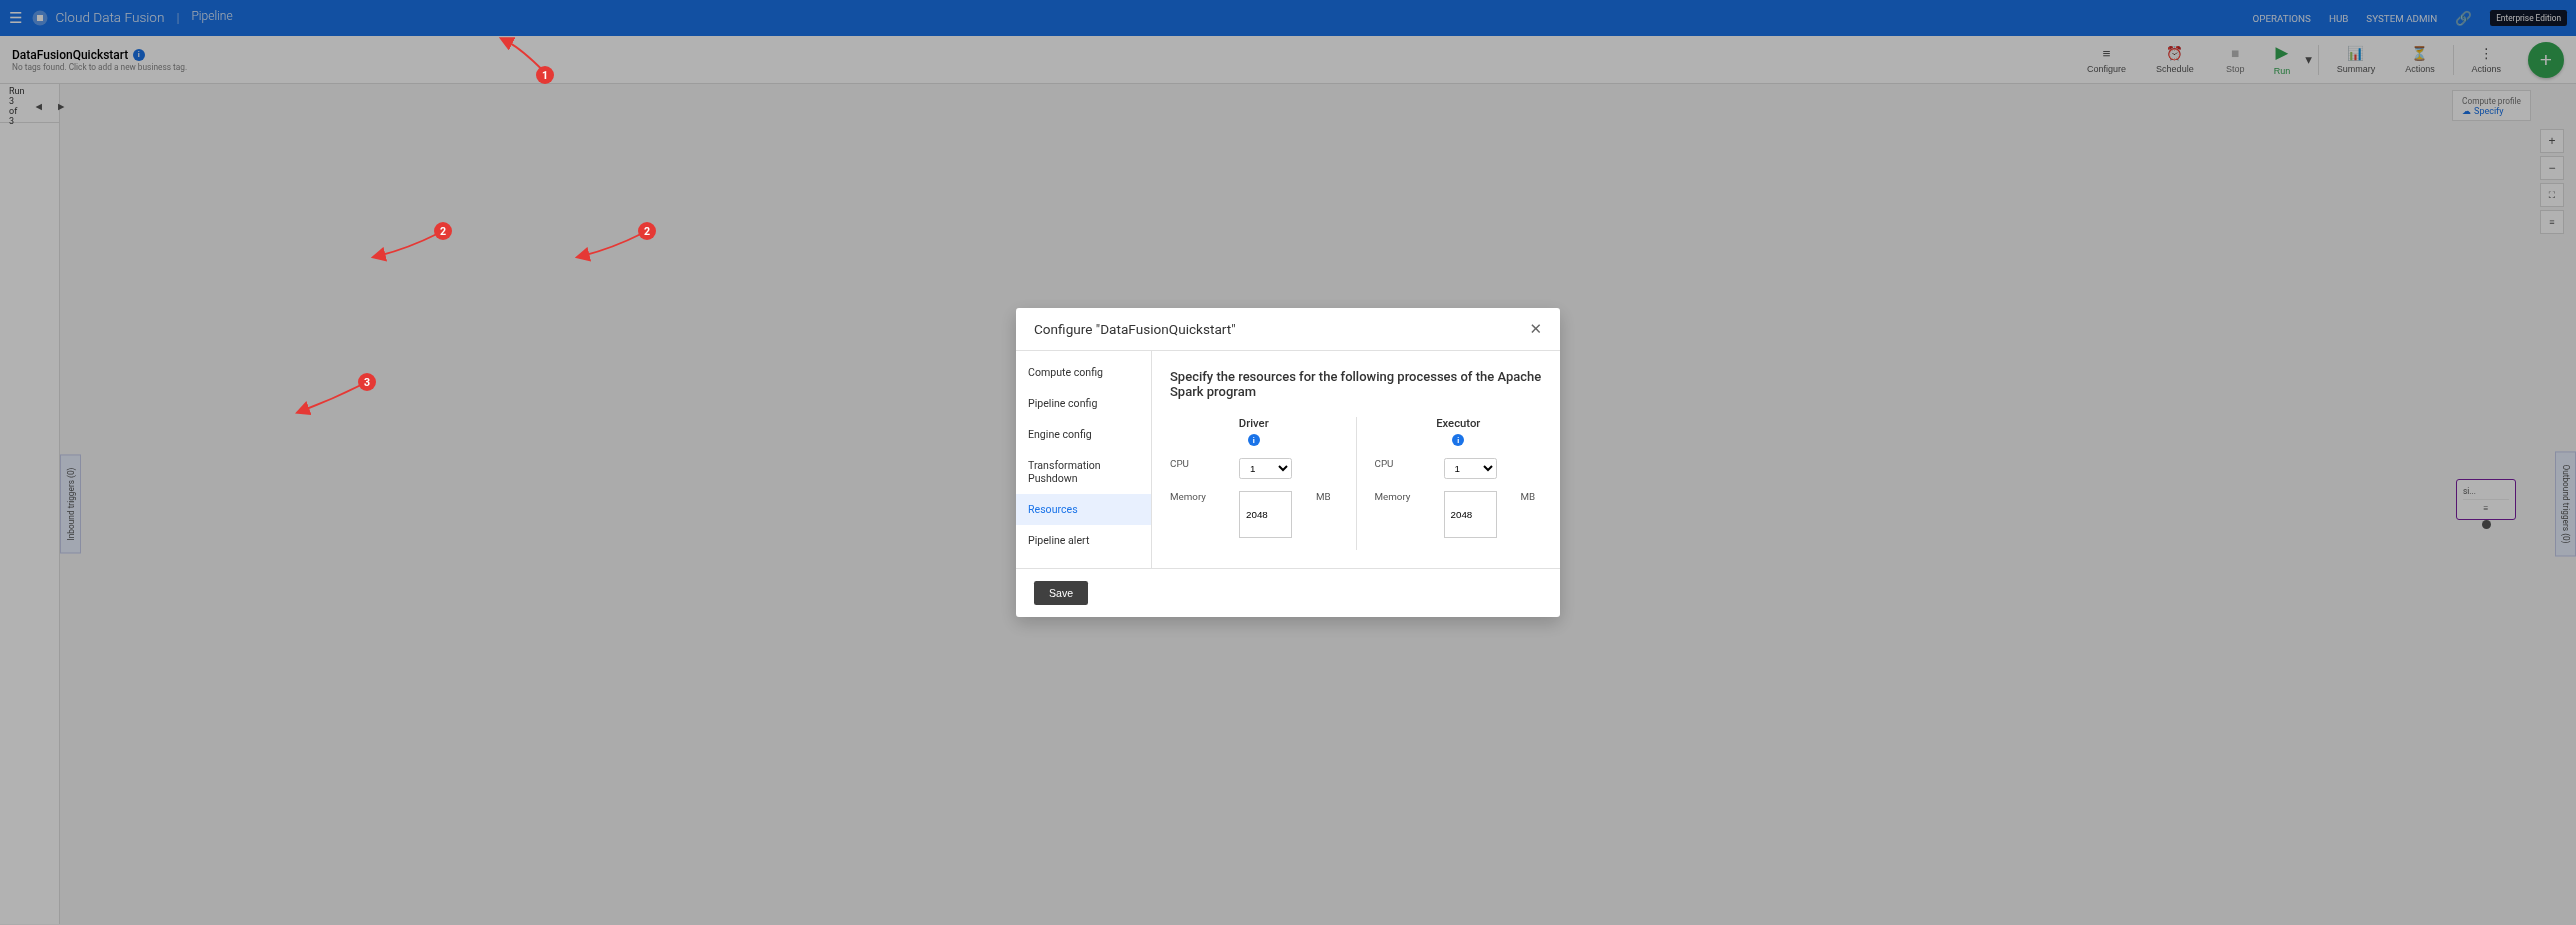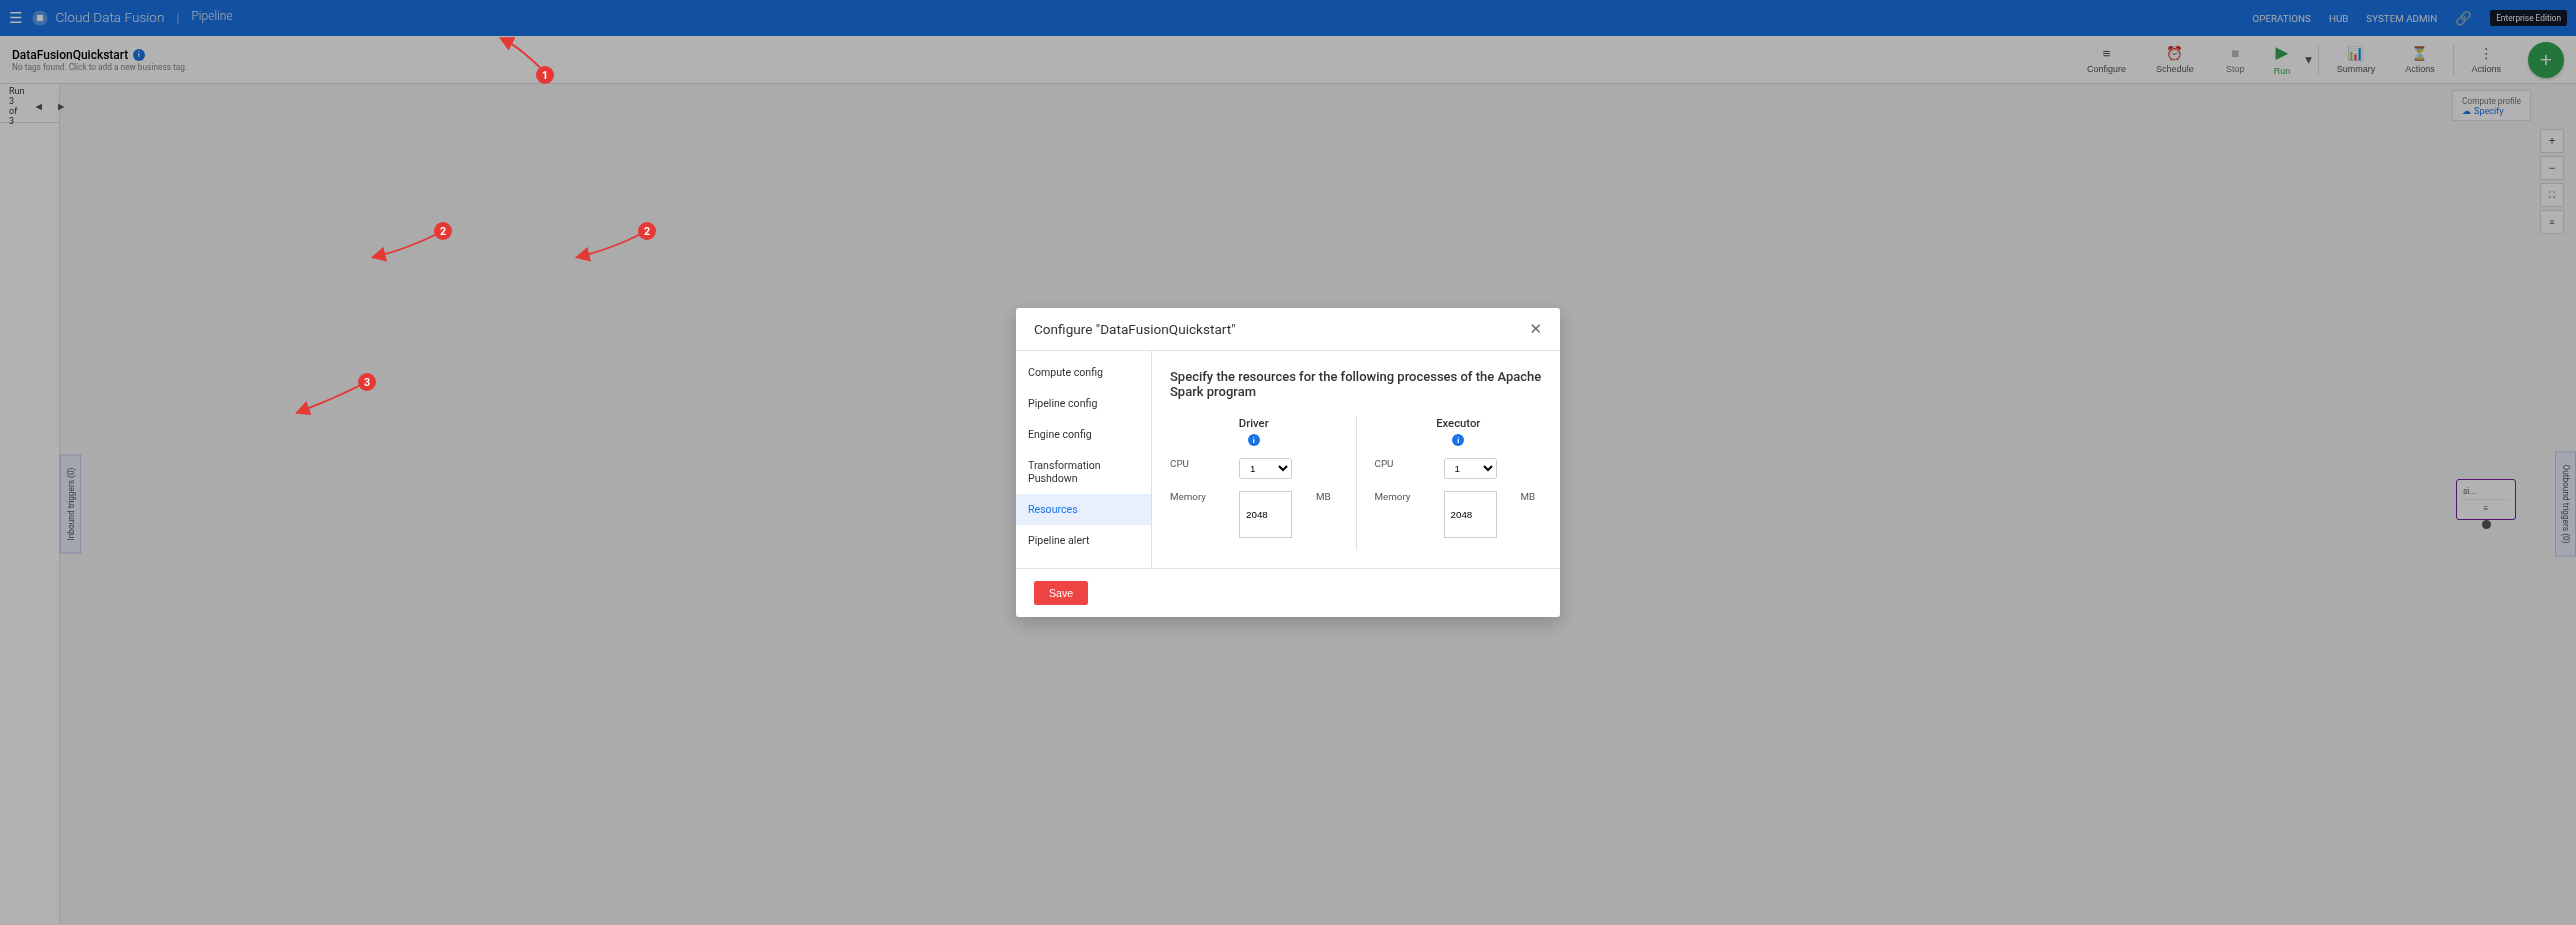--- a/index.html
+++ b/index.html
@@ -217,21 +217,21 @@
     .form-unit { font-size: 9.8px; color: #555; }
 
     
     .modal-footer {
       padding: 12px 18px;
       border-top: 0.8px solid #e0e0e0;
       display: flex;
       align-items: center;
     }
     .save-btn {
-      background: #ef4444; color: white; border: none;
+      background: #404040; color: white; border: none;
       padding: 6px 15px; border-radius: 2.3px; font-size: 10.6px;
       cursor: pointer;
     }
 
     .divider-v {
       width: 0.8px; background: #e0e0e0; margin: 0 3px; height: 30px;
     }
   </style>
 </head>
 <body>

